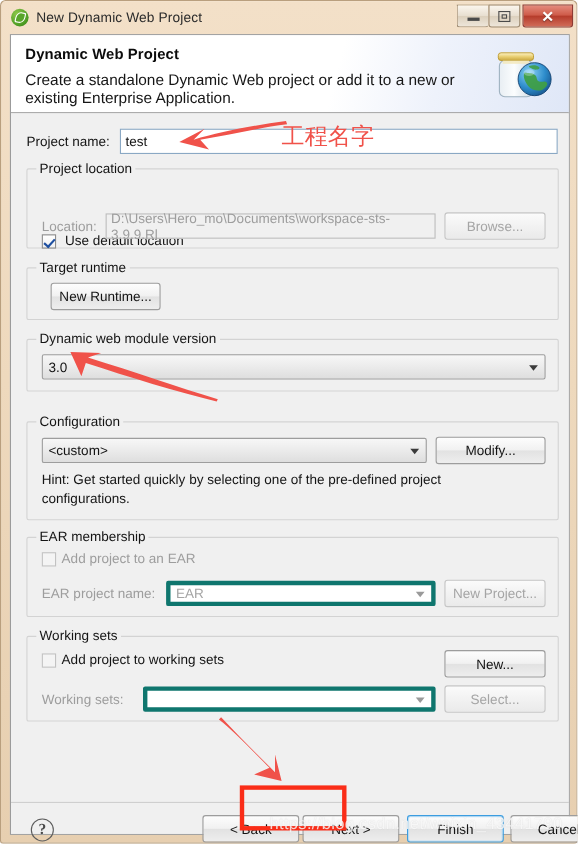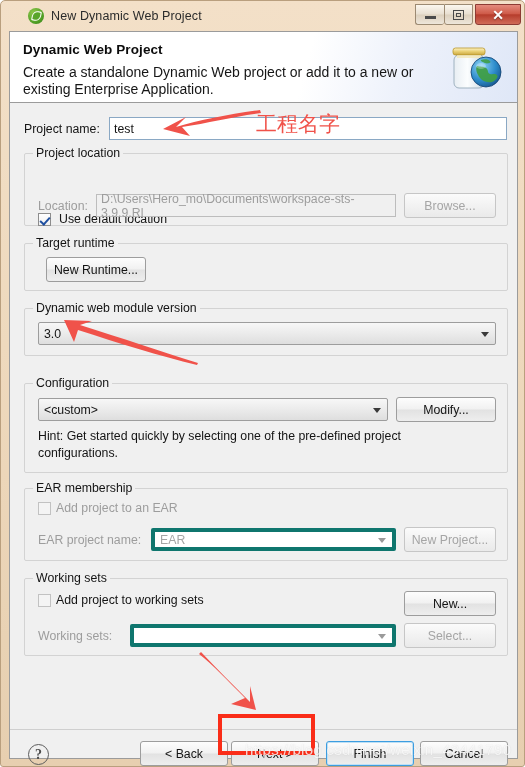--- a/index.html
+++ b/index.html
@@ -21,21 +21,21 @@
     background: linear-gradient(to bottom, #f3e0c8 0%, #eed9bd 45%, #e7cfb0 100%);
     border: 1px solid #b99f7e;
     border-radius: 5px 5px 3px 3px;
     padding: 0;
   }
   .titlebar {
     position: absolute; left: 0; top: 0;
     width: 525px; height: 29px;
     display: flex; align-items: center;
     box-sizing: border-box;
-    padding-left: 27px;
+    padding-left: 9px;
   }
   .title-icon {
     width: 16px; height: 16px;
     position: relative;
     margin-right: 7px;
     flex: none;
   }
   .title-icon .leaf-outer {
     position: absolute; left: 0; top: 0;
     width: 16px; height: 16px;
@@ -187,20 +187,21 @@
   .btn {
     box-sizing: border-box;
     border: 1px solid #9d9d9d;
     border-radius: 3px;
     background: linear-gradient(to bottom, #fdfdfd 0%, #f1f1f1 48%, #e2e2e2 52%, #eeeeee 100%);
     font-size: 12.3px;
     color: #141414;
     display: flex; align-items: center; justify-content: center;
     font-family: "Liberation Sans", sans-serif;
     height: 25px;
+    margin-left: 44px;
   }
   .btn.disabled {
     color: #a5a5a5;
     border-color: #c6c6c6;
     background: linear-gradient(to bottom, #fbfbfb 0%, #f2f2f2 50%, #eaeaea 100%);
   }
   .btn.default-btn {
     border: 1px solid #3c9de0;
     box-shadow: 0 0 0 1px #bfe0f5 inset;
   }

